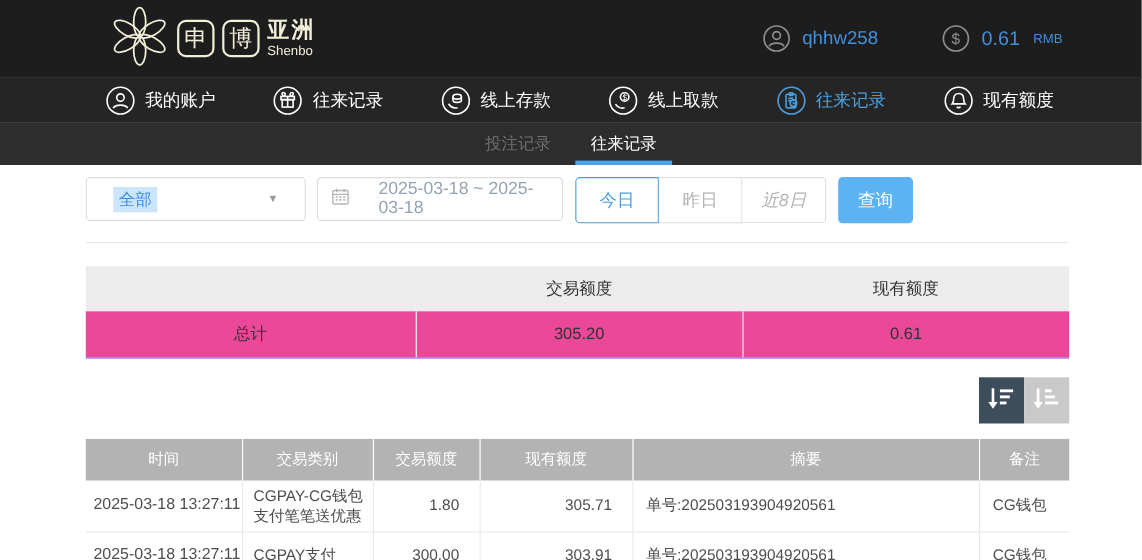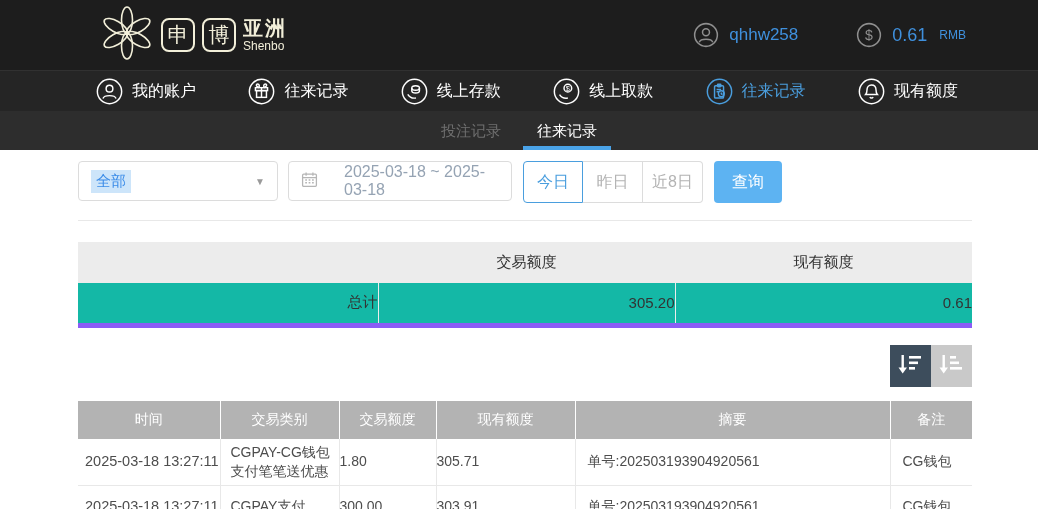--- a/index.html
+++ b/index.html
@@ -32,63 +32,63 @@
   .subtab { color:#6f6f6f; font-size:15px; line-height:39px; position:relative; padding:0 8px; cursor:pointer; }
   .subtab.active { color:#fff; }
   .subtab.active::after { content:''; position:absolute; left:-6px; right:-6px; bottom:0;
     height:4px; background:#4aa3e8; }
 
   
   .content { padding:0 66px 0 78px; }
 
   .filter-row { margin-top:11px; display:flex; align-items:flex-start; }
   .select { width:200px; height:40px; border:1px solid #dcdcdc; border-radius:4px;
-    display:flex; align-items:center; padding:0 12px; cursor:pointer;text-align:right; }
+    display:flex; align-items:center; padding:0 24px; cursor:pointer;text-align:right; }
   .select .value { background:#cde5fa; color:#3b8ce8; font-size:15px; padding:2px 5px; }
   .select .caret { margin-left:auto; color:#9a9a9a; font-size:10px; }
   .datebox { width:224px; height:40px; border:1px solid #dcdcdc; border-radius:4px;
     margin-left:10px; display:flex; align-items:center; gap:26px; padding:0 12px;
     color:#95a3b3; font-size:16px; cursor:pointer; }
   .quick { display:flex; margin-left:11px; }
-  .qbtn { width:60px; height:42px; background:#fff; border:1px solid #dcdcdc; border-left:none;
+  .qbtn { width:76px; height:42px; background:#fff; border:1px solid #dcdcdc; border-left:none;
     color:#b3b3b3; font-size:16px; cursor:pointer; font-family:inherit; }
   .qbtn:first-child { border-left:1px solid #dcdcdc; border-radius:4px 0 0 4px; }
-  .qbtn:last-child { border-radius:0 4px 4px 0; }
+  .qbtn:last-child { border-radius:0 4px 4px 0;font-style:italic; }
   .qbtn.active { border:1px solid #4a9ede; color:#4a9ede; }
   .query-btn { margin-left:11px; width:68px; height:42px; background:#5db3f2; border:none;
     border-radius:4px; color:#fff; font-size:16px; cursor:pointer; font-family:inherit; }
 
   .divider { margin-top:17px; border:none; border-top:1px solid #e8e8e8; }
 
   
   .summary { margin-top:21px; width:100%; border-collapse:collapse; table-layout:fixed; }
   .summary thead td { background:#ececec; height:41px; text-align:center;
     color:#333; font-size:15px; }
-  .summary tbody td { background:#14b8a6; height:42px; text-align:right; color:#333;
-    font-size:15px; border-bottom:5px solid #8b5cf6; border-right:1px solid #ececec; }
+  .summary tbody td { background:#ec4899; height:42px; text-align:center; color:#333;
+    font-size:15px; border-bottom:1px solid #8b5cf6; border-right:1px solid #ececec; }
   .summary tbody td:last-child { border-right:none; }
 
   
   .sort-row { margin-top:17px; display:flex; justify-content:flex-end; }
   .sort-btn { width:41px; height:42px; border:none; display:flex; align-items:center;
     justify-content:center; cursor:pointer; padding:0; }
   .sort-btn.desc { background:#3d4d5c; }
   .sort-btn.asc { background:#c9c9c9; }
 
   
   .records { margin-top:14px; width:100%; border-collapse:collapse; table-layout:fixed; }
   .records thead td { background:#b3b3b3; color:#fff; font-size:14px; height:38px;
     text-align:center; border-right:1px solid #fff; }
   .records thead td:last-child { border-right:none; }
   .records tbody td { background:#fff; color:#4d4d4d; font-size:14px; height:43px;
     border-bottom:1px solid #e8e8e8; border-right:1px solid #e8e8e8; padding:4px 0; line-height:19px; }
   .records tbody td:last-child { border-right:none; }
   .td-time { padding-left:7px !important; font-size:14.5px !important; }
   .td-type { padding-left:10px !important; padding-right:6px !important; }
-  .td-amt  { text-align:left; padding-right:18px !important; }
+  .td-amt  { text-align:right; padding-right:18px !important; }
   .td-sum  { padding-left:12px !important; }
   .td-note { padding-left:12px !important; }
 </style>
 </head>
 <body>
 
 <header class="topbar">
   <div class="logo">
     <span>
       <svg width="54" height="54" viewBox="0 0 54 54">

